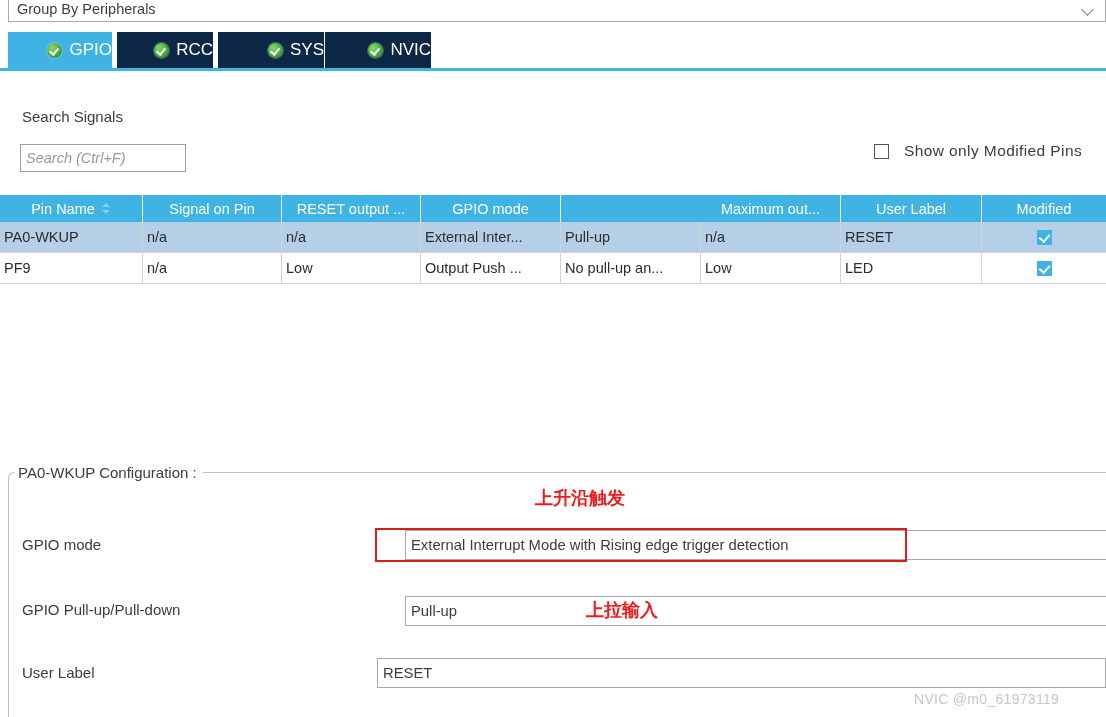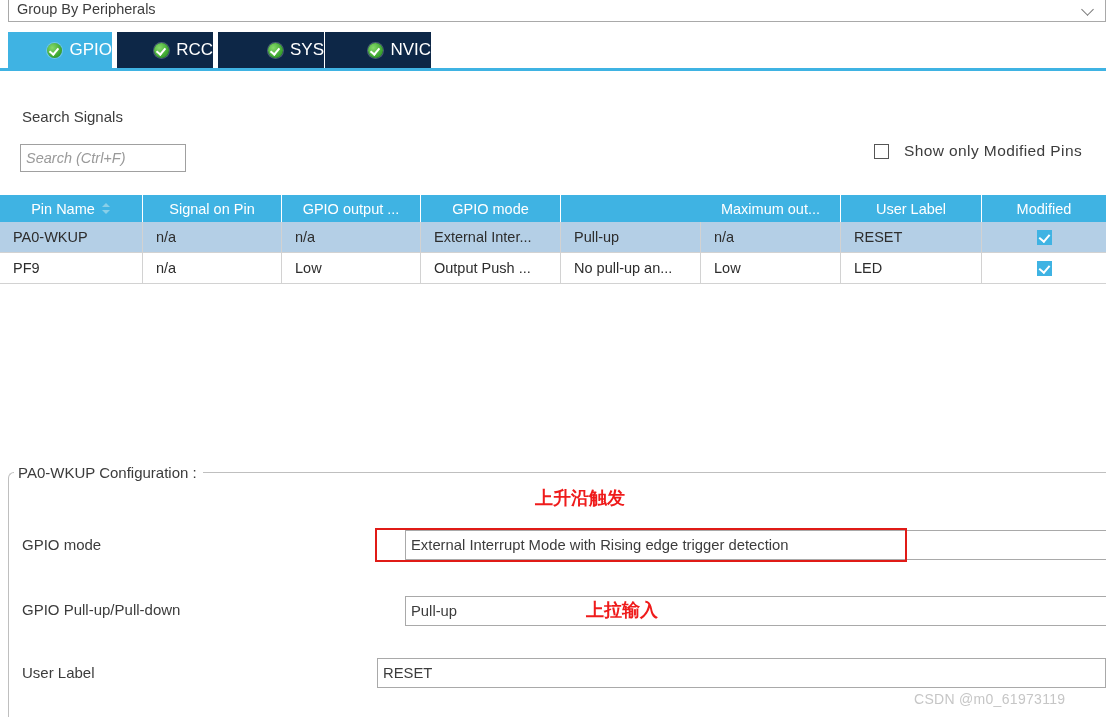--- a/index.html
+++ b/index.html
@@ -213,21 +213,21 @@
     border-bottom: 1px solid #d2d2d2;
     background: #ffffff;
   }
   .trow.selected { background: #b4cfe6; }
   .td {
     box-sizing: border-box;
     font-size: 14.5px;
     color: #2d2d2d;
     display: flex;
     align-items: center;
-    padding-left: 13px;
+    padding-left: 4px;
     border-right: 1px solid #d2d2d2;
     overflow: hidden;
     white-space: nowrap;
   }
   .td:last-child { border-right: none; justify-content: center; padding-left: 0; }
   .cb-checked {
     width: 15px;
     height: 15px;
     background: #3fb3e3;
     position: relative;
@@ -388,21 +388,21 @@
 <div class="table">
   <div class="thead" id="thead">
       <div class="th" style="width: 143px;">
         <span>Pin Name</span>
         <span class="sort-arrows"></span>
       </div>
       <div class="th" style="width: 139px;">
         <span>Signal on Pin</span>
       </div>
       <div class="th" style="width: 139px;">
-        <span>GPIO output ...</span>
+        <span>RESET output ...</span>
       </div>
       <div class="th" style="width: 140px;">
         <span>GPIO mode</span>
       </div>
       <div class="th" style="width: 140px; margin-top: 47px;">
         <span>GPIO Pull-up...</span>
       </div>
       <div class="th" style="width: 140px;">
         <span>Maximum out...</span>
       </div>
@@ -456,13 +456,13 @@
   <span class="fc-text">Pull-up</span>
   <span class="chev"></span>
 </div>
 
 <div class="field-label" style="top:664px">User Label</div>
 <input class="field-input" style="top: 658px;" type="text" value="RESET">
 
 <div class="cn-note" style="left:535px; top:486px">上升沿触发</div>
 <div class="cn-note" style="left:586px; top:598px">上拉输入</div>
 
-<div class="watermark">CSDN @m0_61973119</div>
+<div class="watermark">NVIC @m0_61973119</div>
 
 </body></html>

